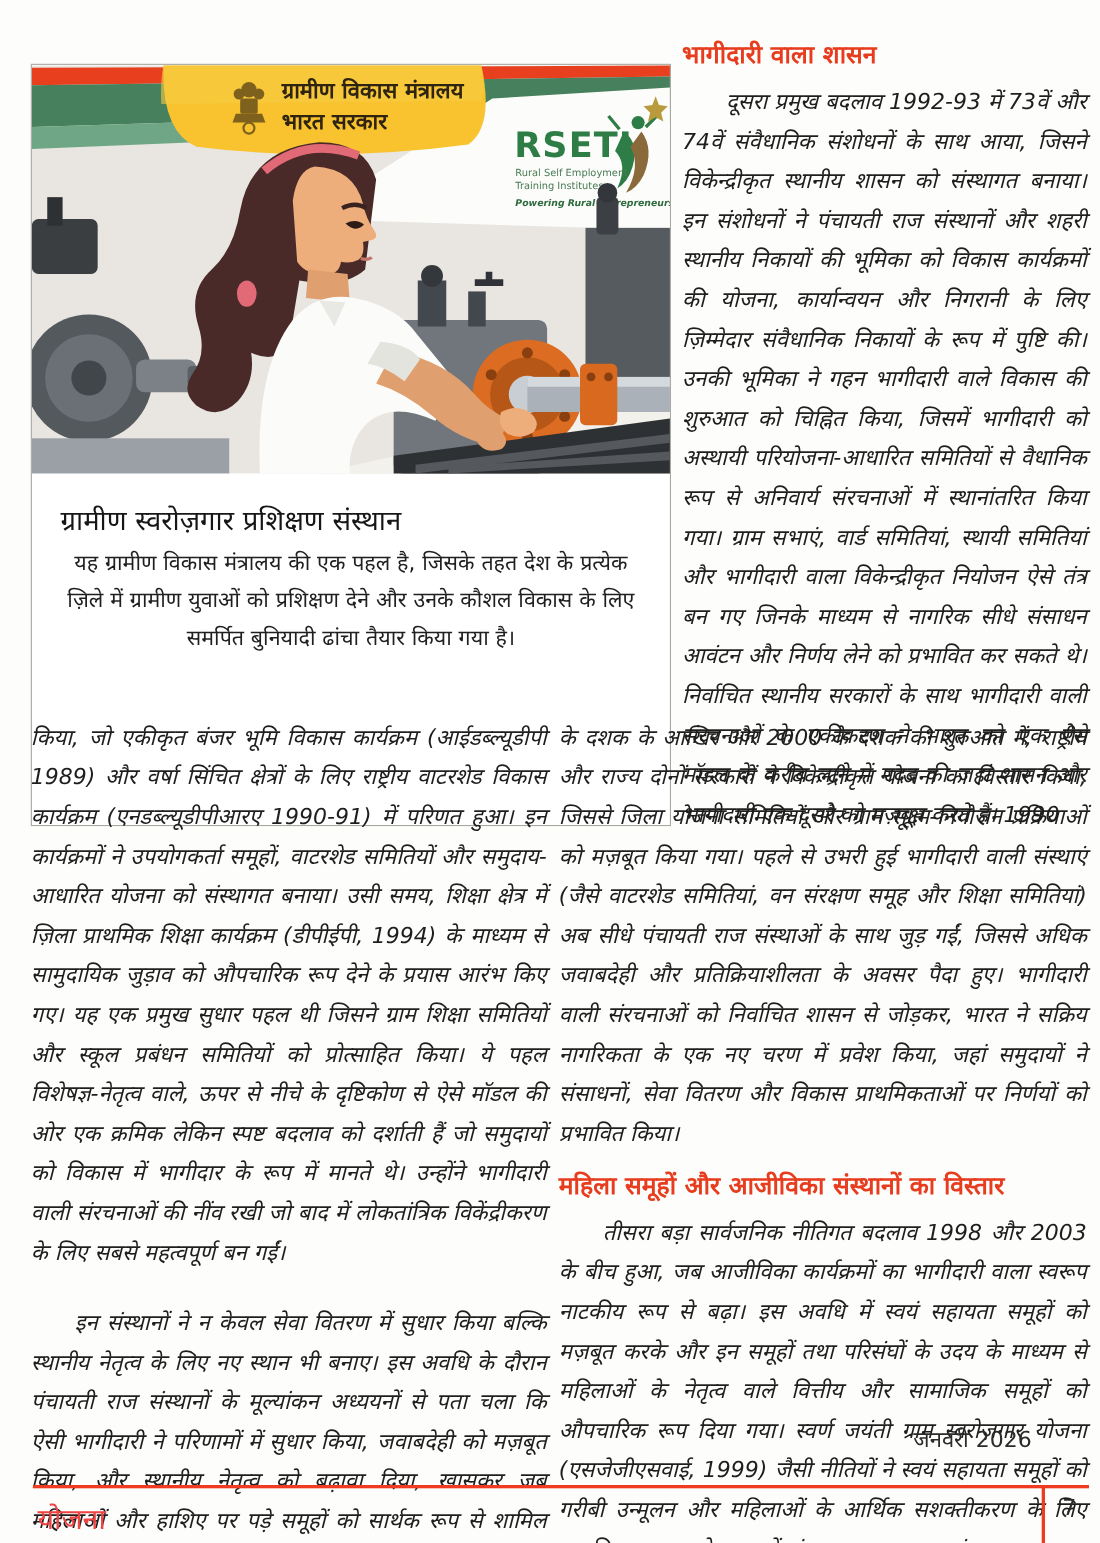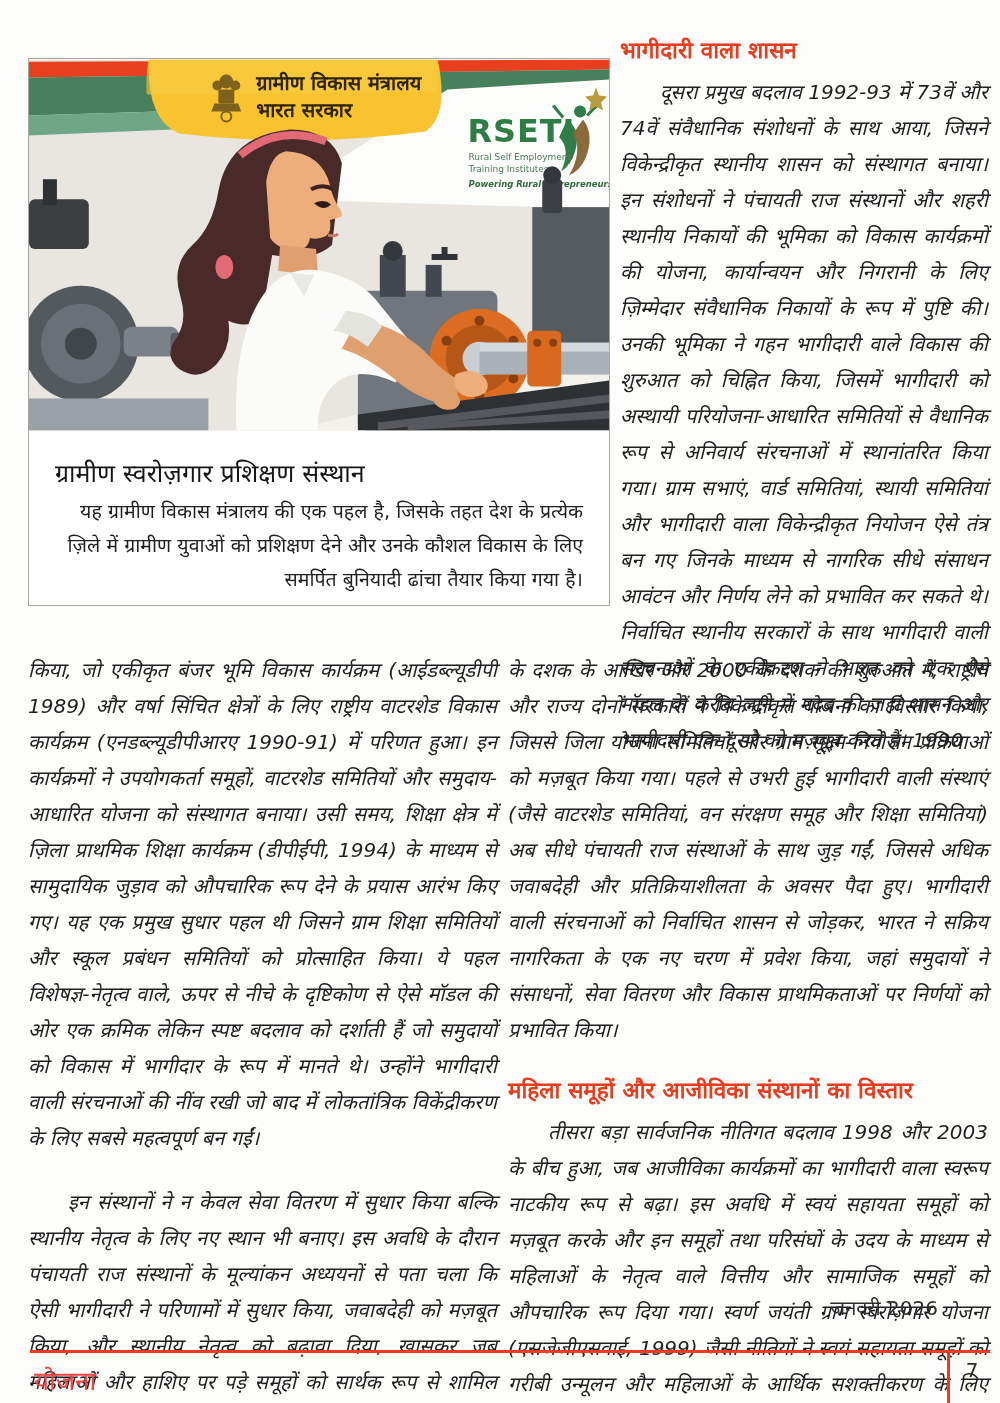--- a/index.html
+++ b/index.html
@@ -7,48 +7,48 @@
   .page{
     position:relative;
     width:1000px;height:1403px;
     background:#fdfdfb;
     overflow:hidden;
     font-family:"DejaVu Sans", sans-serif;
     color:#232323;
   }
   
   .hero-box{
-    position:absolute;left:28px;top:58px;width:582px;height:548px;
+    position:absolute;left:28px;top:58px;width:582px;height:693px;
     background:#ffffff;border:1px solid #a9a8a0;
     box-sizing:border-box;
   }
   .hero-art{display:block;width:100%;height:372px;}
   .hero-caption{padding:14px 26px 0 26px;}
   .hero-title{
     font-size:36px;font-weight:bold;color:#2a9de0;
     letter-spacing:0.5px;line-height:1.1;margin:0;
   }
   .hero-subtitle{
     font-size:25px;font-weight:normal;color:#161616;
     margin:14px 0 6px 0;line-height:1.2;
   }
   .hero-desc{
     font-size:19.5px;color:#1f1f1f;line-height:34px;margin:0;
-    text-align:right;
+    text-align:center;
   }
   
   .col{position:absolute;text-align:justify;font-size:20px;line-height:36px;color:#1e1e1e;}
   .col-right-top{left:620px;top:36px;width:368px;}
   .col-left-bottom{left:28px;top:652px;width:469px;}
   .col-right-bottom{left:508px;top:652px;width:480px;}
   .red-heading{
     color:#e73c1e;font-weight:bold;font-size:22.5px;line-height:1.25;
     margin:0 0 10px 0;text-align:left;
   }
-  .red-heading.second{margin-top:28px;margin-bottom:10px;}
+  .red-heading.second{margin-top:16px;margin-bottom:10px;}
   .col p{margin:0;font-style:italic;}
   .col p + p{margin-top:28px;}
   .indent{text-indent:40px;}
   
   .footer-rule{position:absolute;left:30px;top:1350px;width:960px;height:2.5px;background:#ef3b20;}
   .footer-vline{position:absolute;left:947px;top:1350px;width:2.5px;height:53px;background:#ef3b20;}
   .footer-magazine{position:absolute;left:34px;top:1362px;font-size:26px;color:#ef4444;}
   .footer-date{position:absolute;left:700px;top:1294px;width:238px;text-align:right;font-size:20px;color:#2b2b2b;}
   .footer-page{position:absolute;left:950px;top:1358px;width:44px;text-align:center;font-size:20px;color:#2b2b2b;}
 </style>

